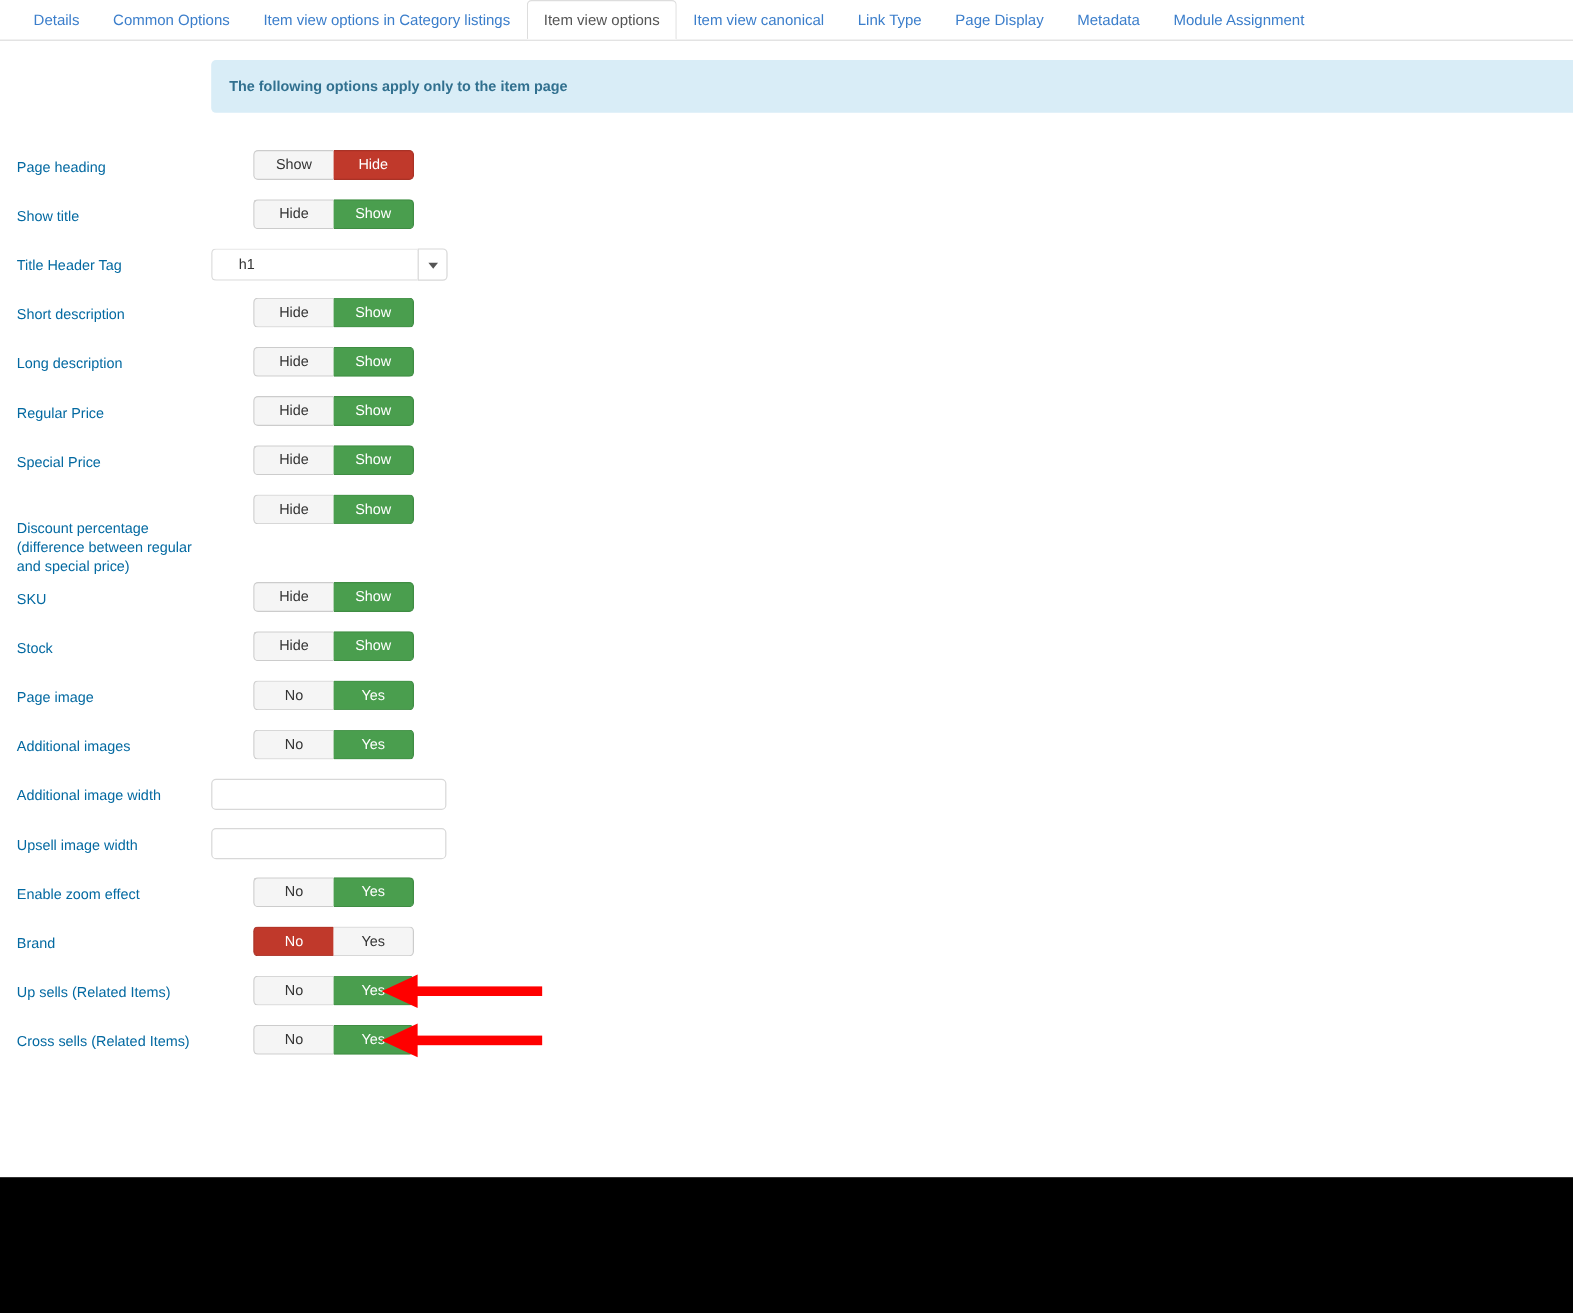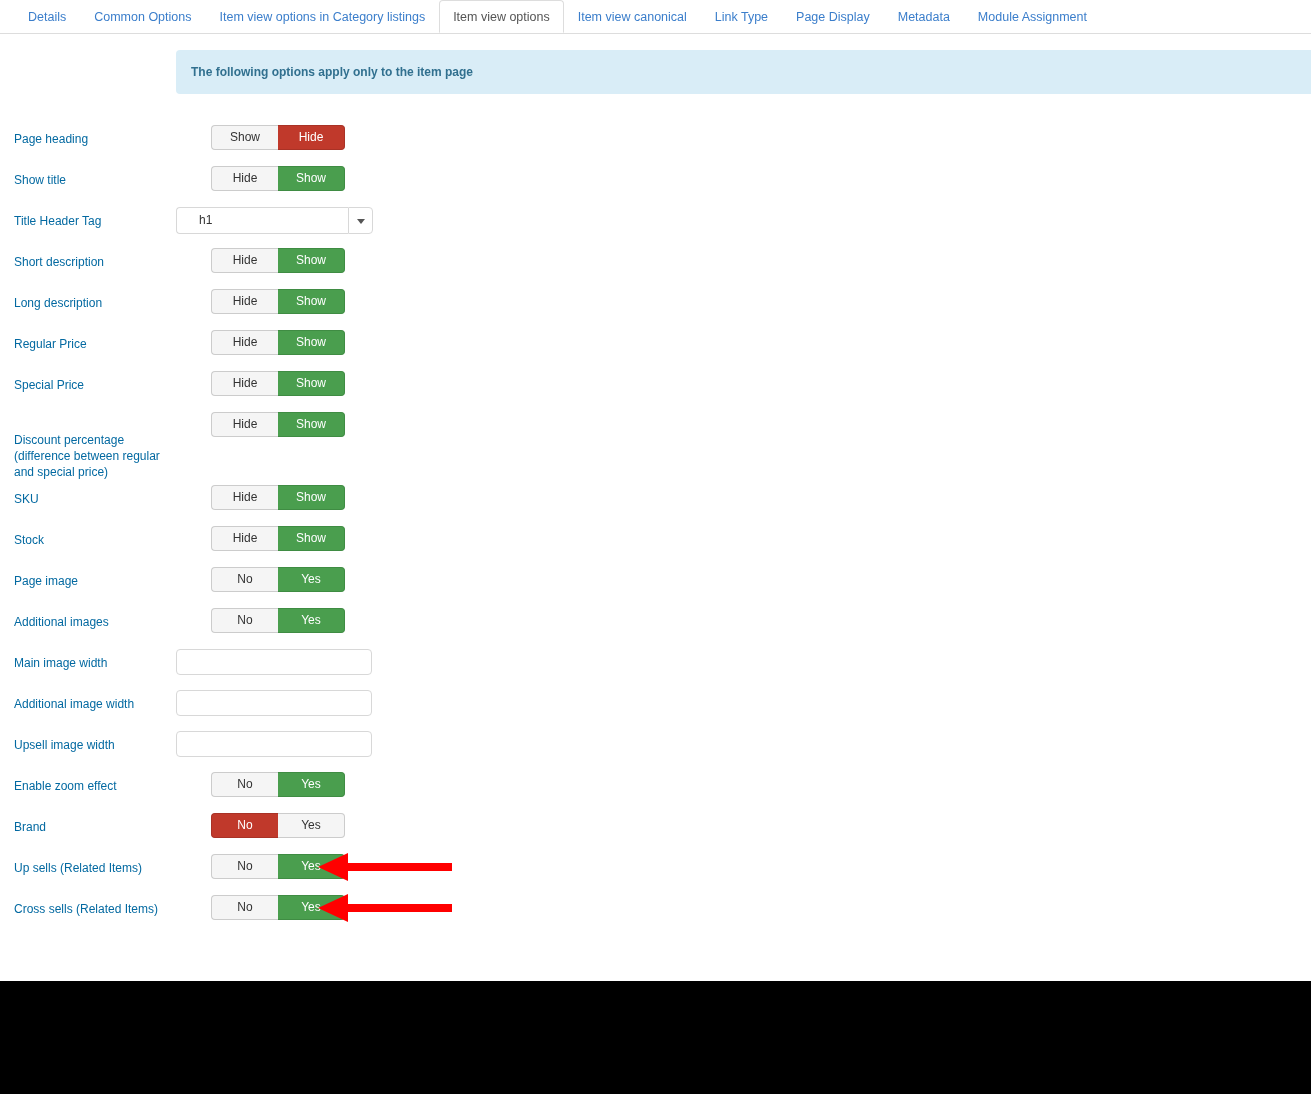--- a/index.html
+++ b/index.html
@@ -322,26 +322,20 @@
         <div class="toggle"><span class="opt">No</span><span class="opt on-green">Yes</span></div>
       </div>
     </div>
     <div class="row">
       <div class="label">Additional images</div>
       <div class="control">
         <div class="toggle"><span class="opt">No</span><span class="opt on-green">Yes</span></div>
       </div>
     </div>
     <div class="row">
-      <div class="label">Main image width</div>
-      <div class="control">
-        <input type="text" class="text-input" value="" style="">
-      </div>
-    </div>
-    <div class="row">
       <div class="label">Additional image width</div>
       <div class="control">
         <input type="text" class="text-input" value="" style="">
       </div>
     </div>
     <div class="row">
       <div class="label">Upsell image width</div>
       <div class="control">
         <input type="text" class="text-input" value="" style="">
       </div>

